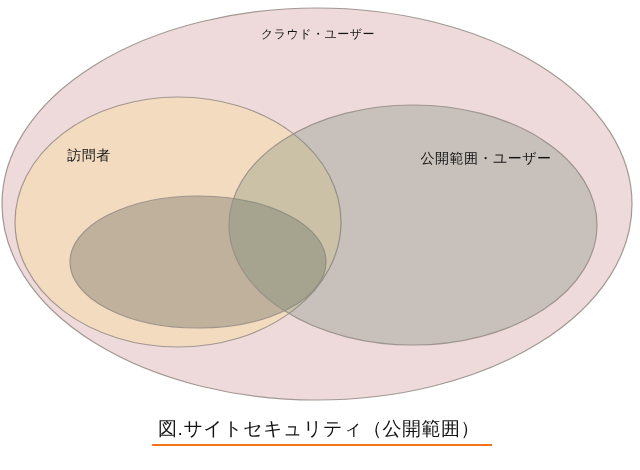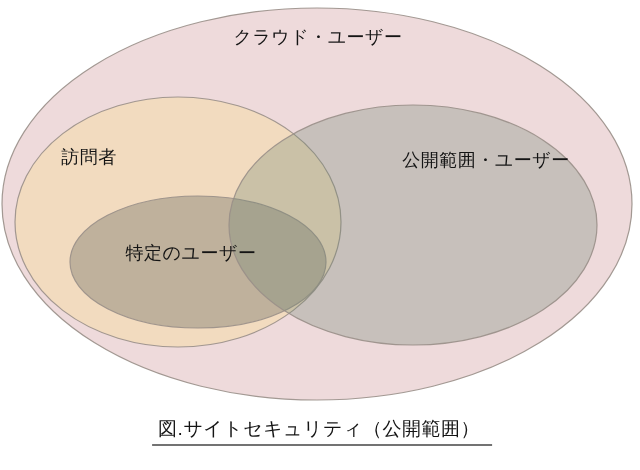--- a/index.html
+++ b/index.html
@@ -17,54 +17,53 @@
   .venn-svg {
     position: absolute;
     left: 0;
     top: 0;
   }
   .set-label {
     position: absolute;
     transform: translateX(-50%);
     white-space: nowrap;
     color: #141414;
-    font-size: 18px;
+    font-size: 14px;
     line-height: 1.2;
     letter-spacing: 0.5px;
   }
-  .set-label.cloud { font-size: 18px; }
+  .set-label.cloud { font-size: 12px; }
   .figure-caption {
     position: absolute;
     left: 322px;
     top: 418px;
     transform: translateX(-50%);
     white-space: nowrap;
     color: #141414;
     font-size: 19px;
     line-height: 1.2;
     letter-spacing: 0.5px;
     padding: 0 12px 3px 6px;
-    border-bottom: 2px solid #737373;
+    border-bottom: 2px solid #f97316;
   }
 </style>
 </head>
 <body>
 
 <div class="stage">
 
   <svg class="venn-svg" width="640" height="470" viewBox="0 0 640 470">
     <ellipse stroke-width="1.2" stroke-opacity="0.9" cx="317" cy="204" rx="315" ry="196" fill="#eedadb" fill-opacity="1" stroke="#998f88"></ellipse>
     <ellipse stroke-width="1.2" stroke-opacity="0.9" cx="178" cy="222" rx="163" ry="125" fill="#f2dbbf" fill-opacity="1" stroke="#998f88"></ellipse>
     <ellipse stroke-width="1.2" stroke-opacity="0.9" cx="198" cy="262" rx="128" ry="66" fill="#60635b" fill-opacity="0.35" stroke="#998f88"></ellipse>
     <ellipse stroke-width="1.2" stroke-opacity="0.9" cx="413" cy="225" rx="184" ry="120" fill="#6c8471" fill-opacity="0.30" stroke="#998f88"></ellipse>
   </svg>
 
   <div class="set-label cloud" style="left:318px; top:27px;">クラウド・ユーザー</div>
 
   <div class="set-label" style="left:89px; top:147px;">訪問者</div>
 
   <div class="set-label" style="left:486px; top:150px;">公開範囲・ユーザー</div>
 
-  <div class="set-label" style="left:191px; top:243px;">特定のユーザー</div>
 
   <div class="figure-caption">図.サイトセキュリティ（公開範囲）</div>
 
 </div>
 
 </body></html>

